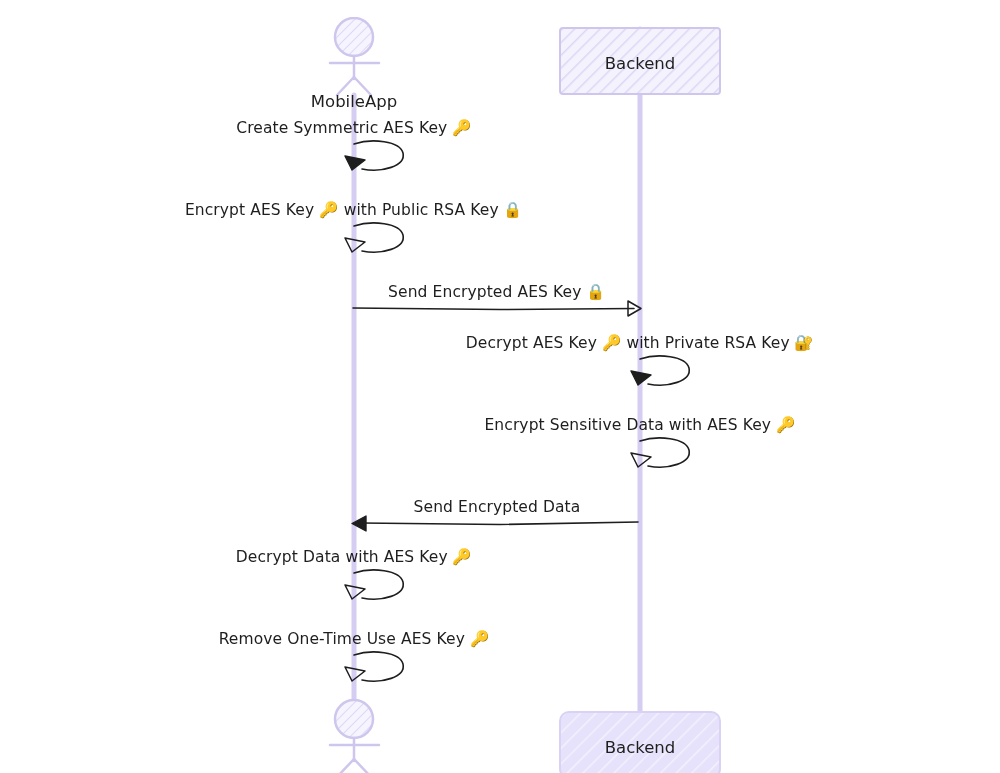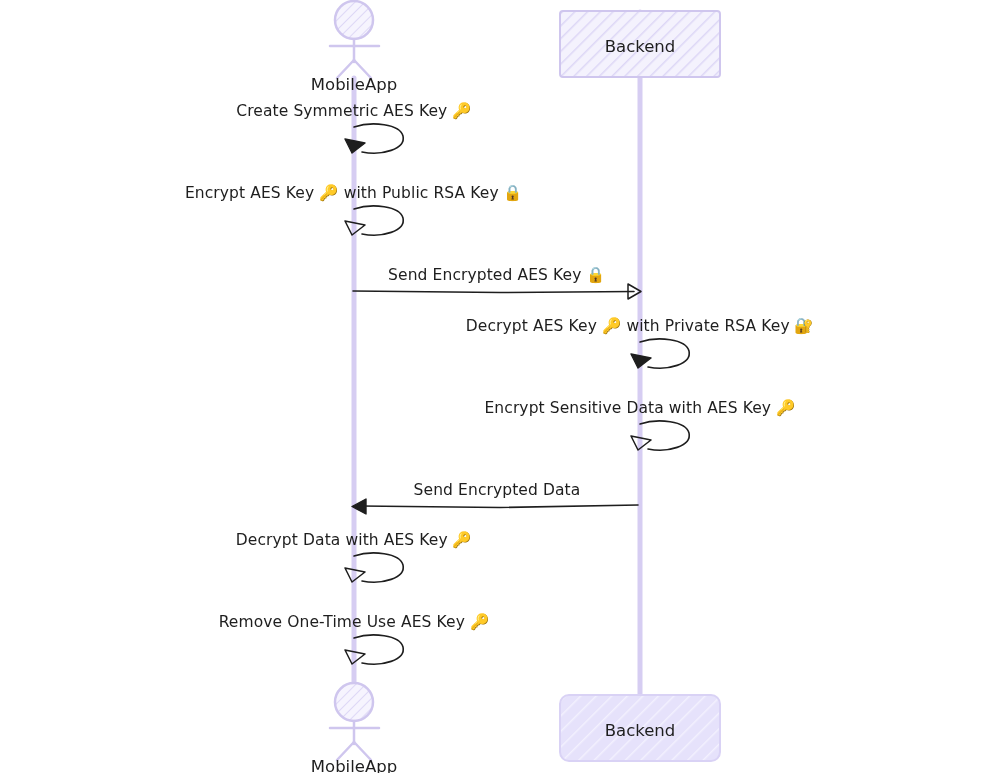--- a/index.html
+++ b/index.html
@@ -11,21 +11,21 @@
   body {
     width: 1000px;
     height: 773px;
     position: relative;
     overflow: hidden;
     font-family: "DejaVu Sans", sans-serif;
   }
   #diagram-root {
     position: absolute;
     left: 0;
-    top: 0;
+    top: 17px;
     width: 1000px;
     height: 613px;
   }
   svg#seq-svg {
     display: block;
     width: 1000px;
     height: 773px;
   }
   .msg-text {
     font-family: "DejaVu Sans", sans-serif;

